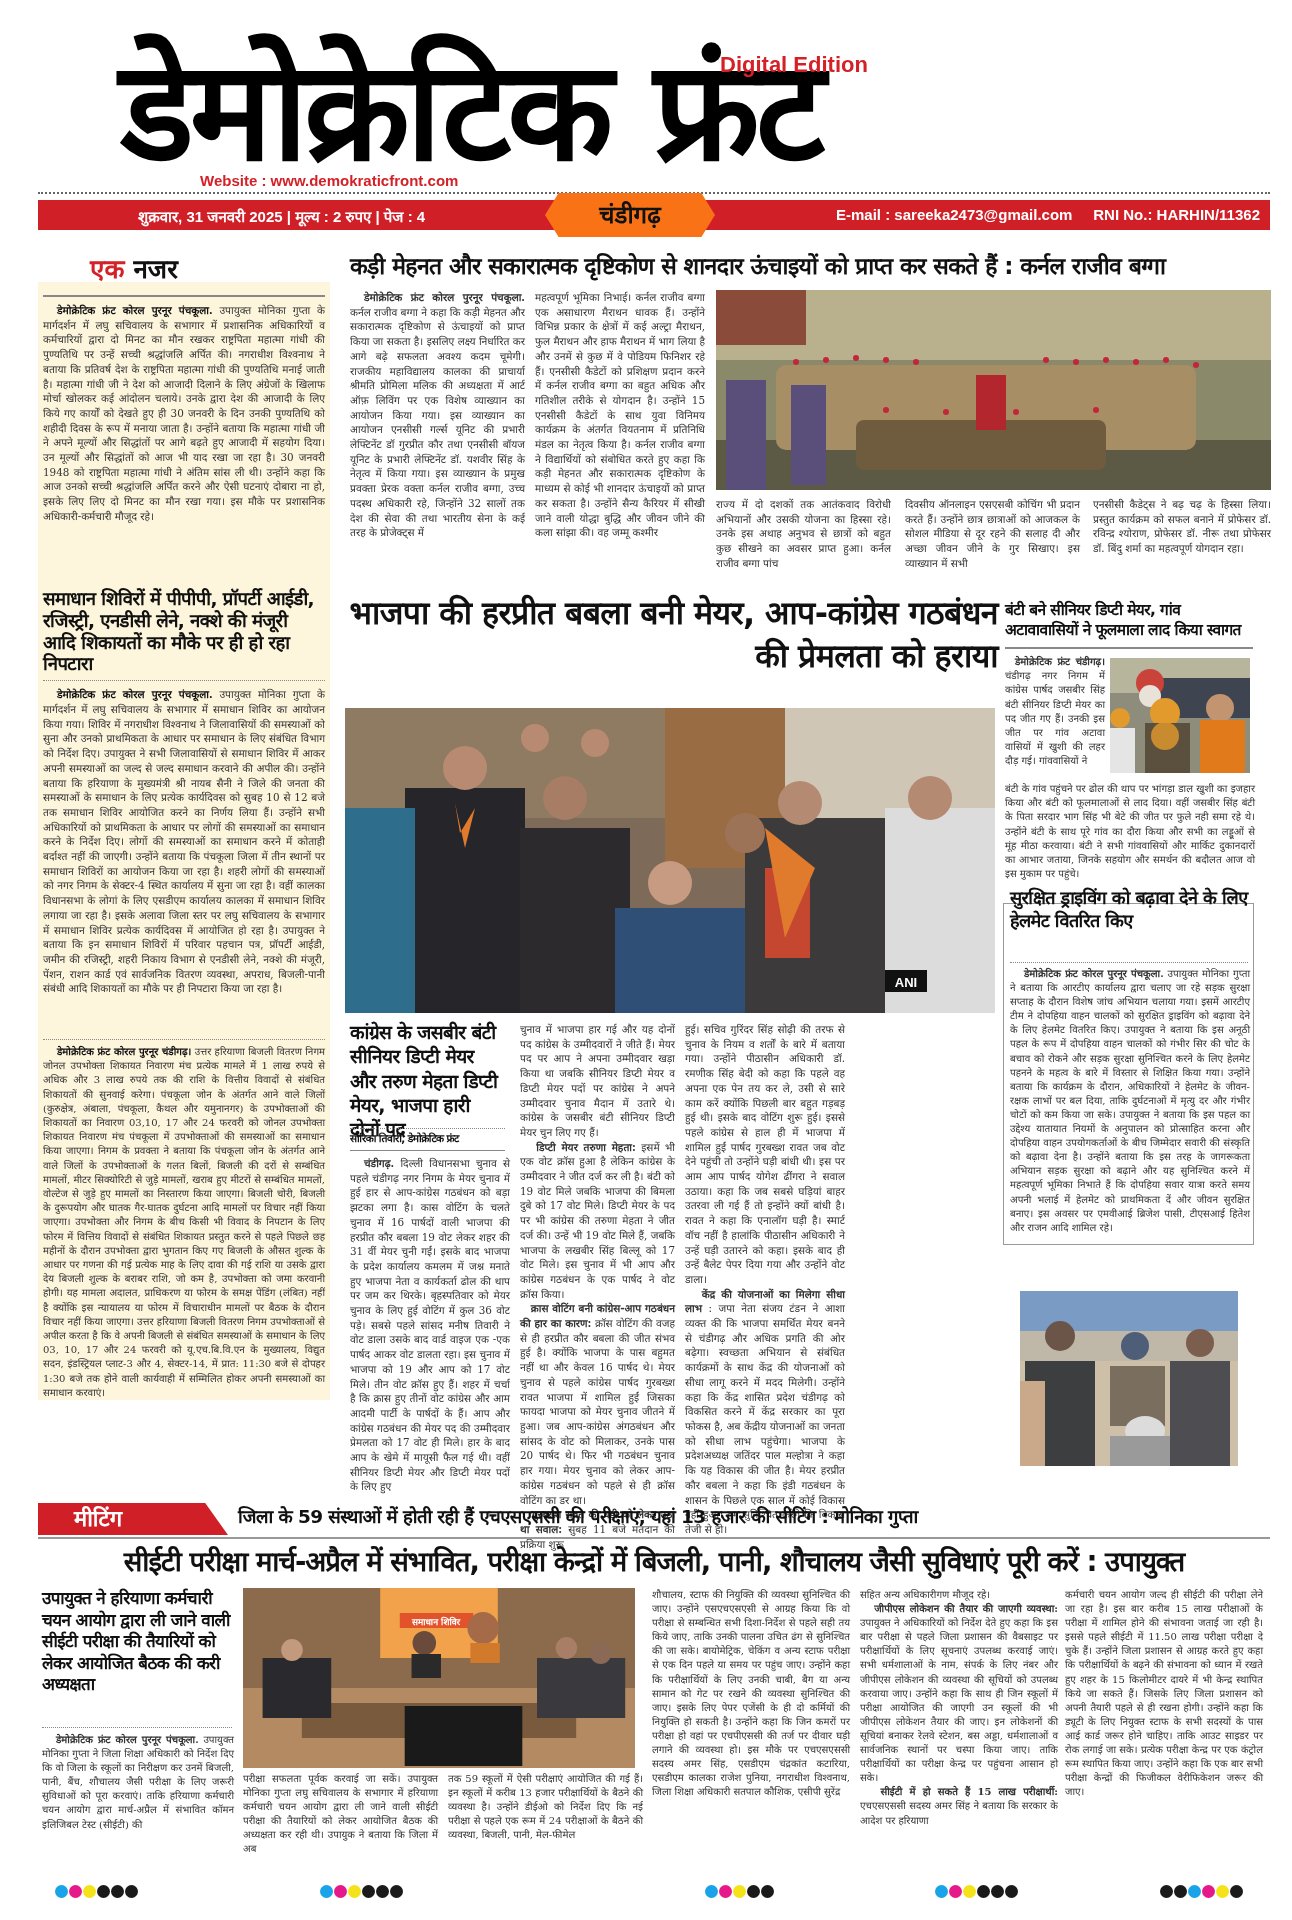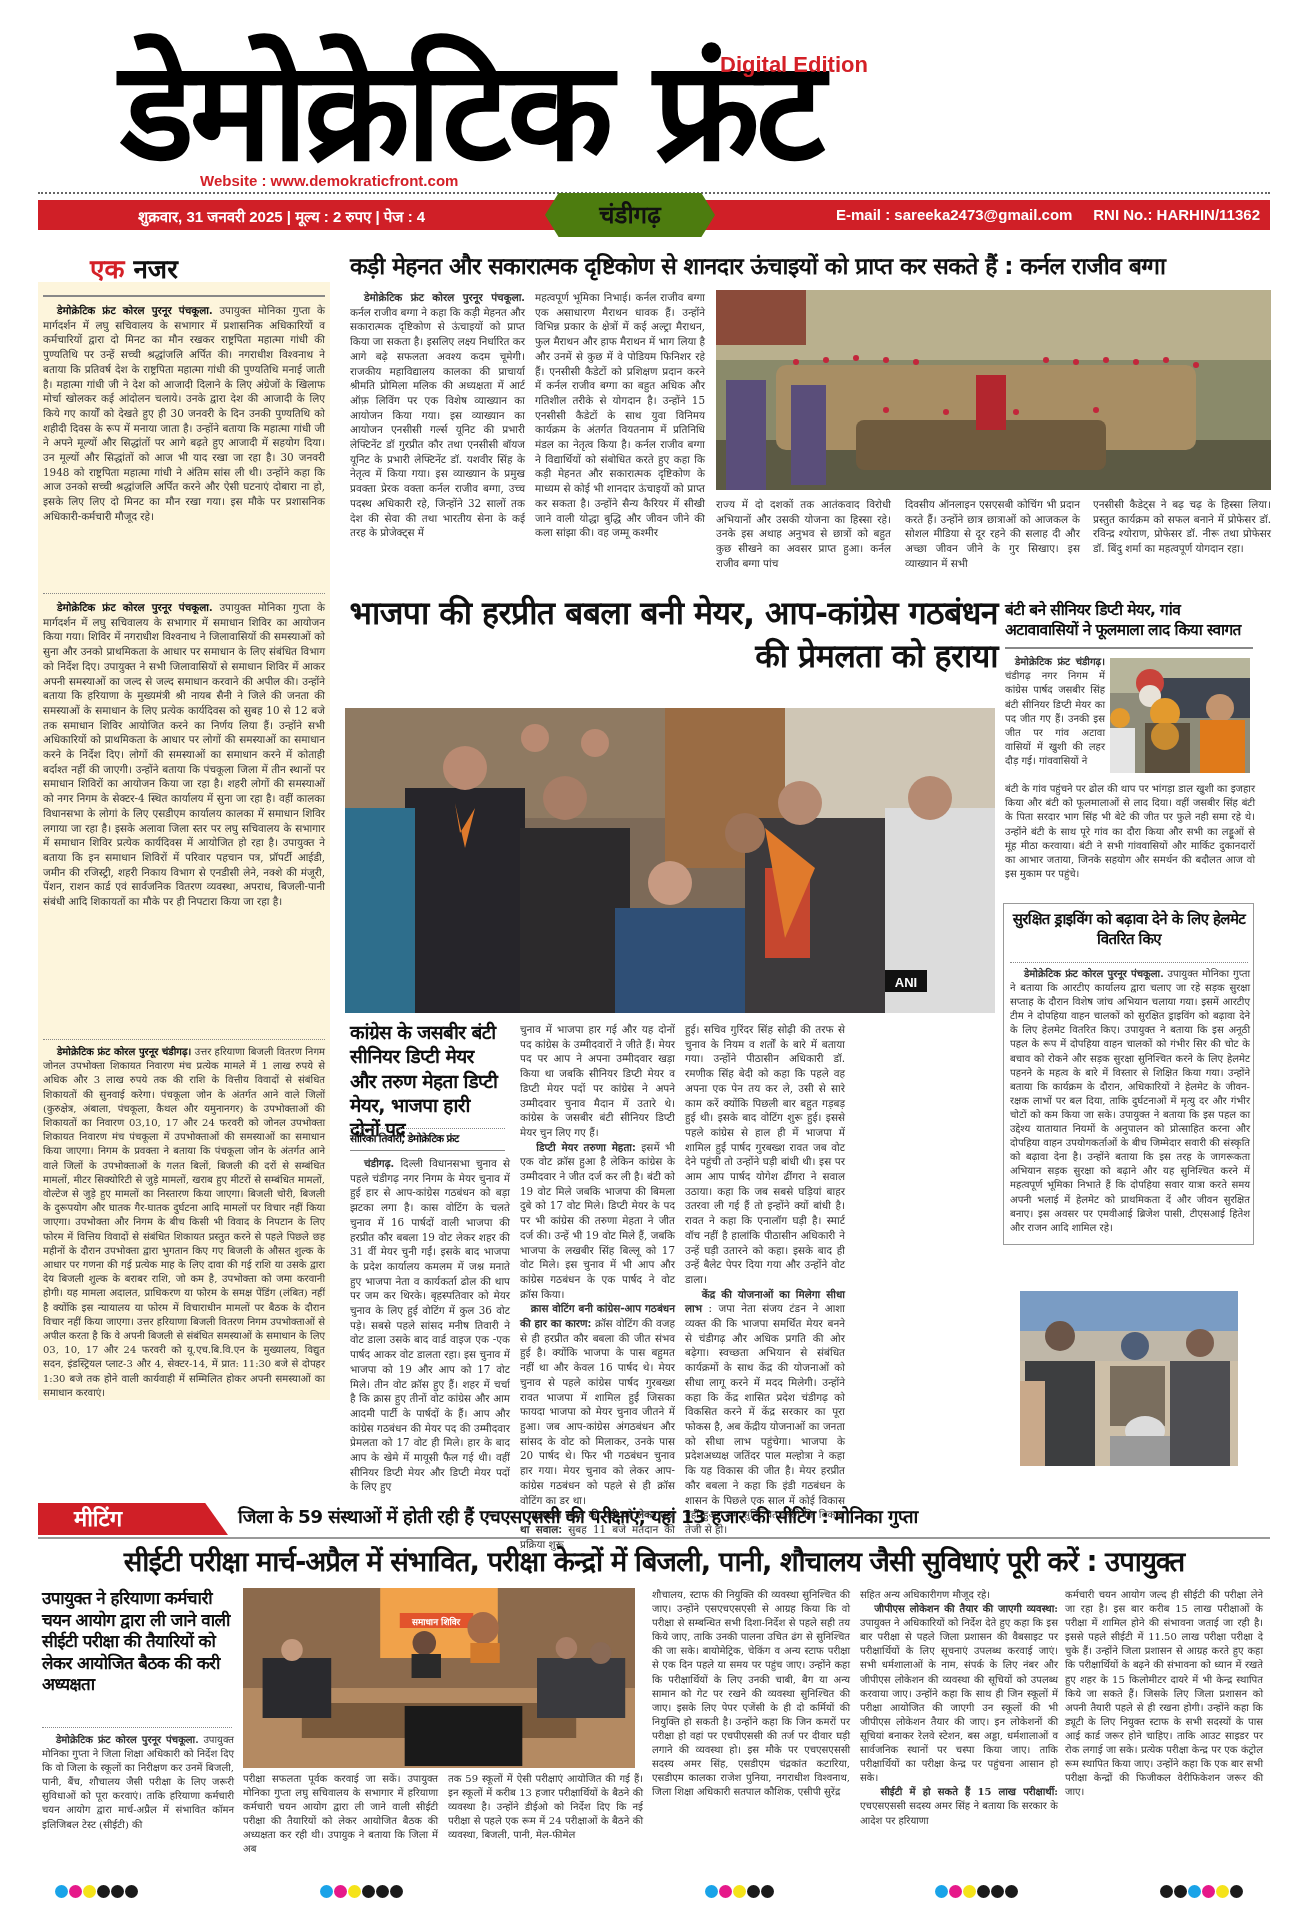--- a/index.html
+++ b/index.html
@@ -6,21 +6,21 @@
   body { width: 1292px; height: 1920px; background: #ffffff; font-family: "DejaVu Serif", serif; color: #222; position: relative; overflow: hidden; }
   .abs { position: absolute; }
   
   .masthead-title { left: 120px; top: 37px; width: 1060px; height: 150px; font-family: "DejaVu Sans", sans-serif; font-weight: bold; font-size: 138px; line-height: 150px; color: #000000; letter-spacing: -4px; white-space: nowrap; }
   .digital-edition { left: 720px; top: 52px; font-family: "Liberation Sans", sans-serif; font-weight: bold; font-size: 22px; color: #d42027; }
   .website { left: 200px; top: 172px; font-family: "Liberation Sans", sans-serif; font-weight: bold; font-size: 15px; color: #d42027; }
   .dotted-rule { left: 38px; top: 192px; width: 1232px; height: 3px; border-top: 2px dotted #666; }
   .redbar { left: 38px; top: 200px; width: 1232px; height: 30px; background: #d01f27; color: #fff; font-family: "Liberation Sans", sans-serif; font-weight: bold; }
   .redbar .dateline { position: absolute; left: 100px; top: 6px; font-size: 15px; }
   .redbar .contact { position: absolute; right: 10px; top: 6px; font-size: 15px; }
-  .city-badge { left: 545px; top: 193px; width: 170px; height: 44px; background: #4d7c0f; clip-path: polygon(8% 0, 92% 0, 100% 50%, 92% 100%, 8% 100%, 0 50%); color: #111; font-family: "DejaVu Sans", sans-serif; font-weight: bold; font-size: 24px; text-align: center; line-height: 44px; }
+  .city-badge { left: 545px; top: 193px; width: 170px; height: 44px; background: #f97316; clip-path: polygon(8% 0, 92% 0, 100% 50%, 92% 100%, 8% 100%, 0 50%); color: #111; font-family: "DejaVu Sans", sans-serif; font-weight: bold; font-size: 24px; text-align: center; line-height: 44px; }
   
   .left-panel { left: 38px; top: 282px; width: 292px; height: 1118px; background: #fdf5dc; }
   .ek-najar { left: 90px; top: 250px; font-family: "DejaVu Sans", sans-serif; font-weight: bold; font-size: 26px; }
   .ek-najar .ek { color: #d42027; }
   .ek-najar .najar { color: #111; }
   .najar-rule { left: 38px; top: 287px; width: 245px; height: 4px; background: #666; }
   .najar-rule-blue { left: 146px; top: 287px; width: 137px; height: 4px; background: #2d8fd6; }
   .hl { font-family: "DejaVu Sans", sans-serif; font-weight: bold; color: #111; line-height: 1.18; letter-spacing: -0.6px; }
   .body-text { font-size: 10.4px; line-height: 14.7px; color: #333; text-align: justify; }
   .body-text b { color: #111; }
@@ -58,20 +58,21 @@
 <div class="abs najar-rule"></div>
 <div class="abs najar-rule-blue"></div>
 <div class="abs left-panel"></div>
 
 <div class="abs" style="left:43px; top:290px; width:282px;">
   <div class="sep-solid" style="margin:5px 0 6px;"></div>
   <div class="body-text" style="text-indent:14px;"><b>डेमोक्रेटिक फ्रंट कोरल पुरनूर पंचकूला.</b> <span>उपायुक्त मोनिका गुप्ता के मार्गदर्शन में लघु सचिवालय के सभागार में प्रशासनिक अधिकारियों व कर्मचारियों द्वारा दो मिनट का मौन रखकर राष्ट्रपिता महात्मा गांधी की पुण्यतिथि पर उन्हें सच्ची श्रद्धांजलि अर्पित की। नगराधीश विश्वनाथ ने बताया कि प्रतिवर्ष देश के राष्ट्रपिता महात्मा गांधी की पुण्यतिथि मनाई जाती है। महात्मा गांधी जी ने देश को आजादी दिलाने के लिए अंग्रेजों के खिलाफ मोर्चा खोलकर कई आंदोलन चलाये। उनके द्वारा देश की आजादी के लिए किये गए कार्यों को देखते हुए ही 30 जनवरी के दिन उनकी पुण्यतिथि को शहीदी दिवस के रूप में मनाया जाता है। उन्होंने बताया कि महात्मा गांधी जी ने अपने मूल्यों और सिद्धांतों पर आगे बढ़ते हुए आजादी में सहयोग दिया। उन मूल्यों और सिद्धांतों को आज भी याद रखा जा रहा है। 30 जनवरी 1948 को राष्ट्रपिता महात्मा गांधी ने अंतिम सांस ली थी। उन्होंने कहा कि आज उनको सच्ची श्रद्धांजलि अर्पित करने और ऐसी घटनाएं दोबारा ना हो, इसके लिए लिए दो मिनट का मौन रखा गया। इस मौके पर प्रशासनिक अधिकारी-कर्मचारी मौजूद रहे।</span></div>
 </div>
 
 <div class="abs" style="left:43px; top:588px; width:282px;">
+  <div class="hl" style="font-size:18.5px;">समाधान शिविरों में पीपीपी, प्रॉपर्टी आईडी, रजिस्ट्री, एनडीसी लेने, नक्शे की मंजूरी आदि शिकायतों का मौके पर ही हो रहा निपटारा</div>
   <div class="sep" style="margin:5px 0 6px;"></div>
   <div class="body-text" style="text-indent:14px;"><b>डेमोक्रेटिक फ्रंट कोरल पुरनूर पंचकूला.</b> <span>उपायुक्त मोनिका गुप्ता के मार्गदर्शन में लघु सचिवालय के सभागार में समाधान शिविर का आयोजन किया गया। शिविर में नगराधीश विश्वनाथ ने जिलावासियों की समस्याओं को सुना और उनको प्राथमिकता के आधार पर समाधान के लिए संबंधित विभाग को निर्देश दिए। उपायुक्त ने सभी जिलावासियों से समाधान शिविर में आकर अपनी समस्याओं का जल्द से जल्द समाधान करवाने की अपील की। उन्होंने बताया कि हरियाणा के मुख्यमंत्री श्री नायब सैनी ने जिले की जनता की समस्याओं के समाधान के लिए प्रत्येक कार्यदिवस को सुबह 10 से 12 बजे तक समाधान शिविर आयोजित करने का निर्णय लिया हैं। उन्होंने सभी अधिकारियों को प्राथमिकता के आधार पर लोगों की समस्याओं का समाधान करने के निर्देश दिए। लोगों की समस्याओं का समाधान करने में कोताही बर्दाश्त नहीं की जाएगी। उन्होंने बताया कि पंचकूला जिला में तीन स्थानों पर समाधान शिविरों का आयोजन किया जा रहा है। शहरी लोगों की समस्याओं को नगर निगम के सेक्टर-4 स्थित कार्यालय में सुना जा रहा है। वहीं कालका विधानसभा के लोगां के लिए एसडीएम कार्यालय कालका में समाधान शिविर लगाया जा रहा है। इसके अलावा जिला स्तर पर लघु सचिवालय के सभागार में समाधान शिविर प्रत्येक कार्यदिवस में आयोजित हो रहा है। उपायुक्त ने बताया कि इन समाधान शिविरों में परिवार पहचान पत्र, प्रॉपर्टी आईडी, जमीन की रजिस्ट्री, शहरी निकाय विभाग से एनडीसी लेने, नक्शे की मंजूरी, पेंशन, राशन कार्ड एवं सार्वजनिक वितरण व्यवस्था, अपराध, बिजली-पानी संबंधी आदि शिकायतों का मौके पर ही निपटारा किया जा रहा है।</span></div>
 </div>
 
 <div class="abs" style="left:43px; top:1035px; width:282px;">
   <div class="sep" style="margin:4px 0 5px;"></div>
   <div class="body-text" style="text-indent:14px; font-size:10px; line-height:14.2px;"><b>डेमोक्रेटिक फ्रंट कोरल पुरनूर चंडीगढ़।</b> <span>उत्तर हरियाणा बिजली वितरण निगम जोनल उपभोक्ता शिकायत निवारण मंच प्रत्येक मामले में 1 लाख रुपये से अधिक और 3 लाख रुपये तक की राशि के वित्तीय विवादों से संबंधित शिकायतों की सुनवाई करेगा। पंचकूला जोन के अंतर्गत आने वाले जिलों (कुरुक्षेत्र, अंबाला, पंचकूला, कैथल और यमुनानगर) के उपभोक्ताओं की शिकायतों का निवारण 03,10, 17 और 24 फरवरी को जोनल उपभोक्ता शिकायत निवारण मंच पंचकूला में उपभोक्ताओं की समस्याओं का समाधान किया जाएगा। निगम के प्रवक्ता ने बताया कि पंचकूला जोन के अंतर्गत आने वाले जिलों के उपभोक्ताओं के गलत बिलों, बिजली की दरों से सम्बंधित मामलों, मीटर सिक्योरिटी से जुड़े मामलों, खराब हुए मीटरों से सम्बंधित मामलों, वोल्टेज से जुड़े हुए मामलों का निस्तारण किया जाएगा। बिजली चोरी, बिजली के दुरूपयोग और घातक गैर-घातक दुर्घटना आदि मामलों पर विचार नहीं किया जाएगा। उपभोक्ता और निगम के बीच किसी भी विवाद के निपटान के लिए फोरम में वित्तिय विवादों से संबंधित शिकायत प्रस्तुत करने से पहले पिछले छह महीनों के दौरान उपभोक्ता द्वारा भुगतान किए गए बिजली के औसत शुल्क के आधार पर गणना की गई प्रत्येक माह के लिए दावा की गई राशि या उसके द्वारा देय बिजली शुल्क के बराबर राशि, जो कम है, उपभोक्ता को जमा करवानी होगी। यह मामला अदालत, प्राधिकरण या फोरम के समक्ष पेंडिंग (लंबित) नहीं है क्योंकि इस न्यायालय या फोरम में विचाराधीन मामलों पर बैठक के दौरान विचार नहीं किया जाएगा। उत्तर हरियाणा बिजली वितरण निगम उपभोक्ताओं से अपील करता है कि वे अपनी बिजली से संबंधित समस्याओं के समाधान के लिए 03, 10, 17 और 24 फरवरी को यू.एच.बि.वि.एन के मुख्यालय, विद्युत सदन, इंडस्ट्रियल प्लाट-3 और 4, सेक्टर-14, में प्रात: 11:30 बजे से दोपहर 1:30 बजे तक होने वाली कार्यवाही में सम्मिलित होकर अपनी समस्याओं का समाधान करवाएं।</span></div>
 </div>
 
 <div class="abs hl" style="left:350px; top:253px; width:930px; font-size:23px; white-space:nowrap;">कड़ी मेहनत और सकारात्मक दृष्टिकोण से शानदार ऊंचाइयों को प्राप्त कर सकते हैं : कर्नल राजीव बग्गा</div>
@@ -174,21 +175,21 @@
     <circle cx="55" cy="78" r="14" fill="#e39a2d" opacity="0.8"></circle>
     <circle cx="110" cy="50" r="14" fill="#c2946f"></circle>
     <rect x="90" y="62" width="45" height="53" fill="#e07a1a"></rect>
     <circle cx="10" cy="60" r="10" fill="#e39a2d"></circle>
     <rect x="0" y="70" width="25" height="45" fill="#e5e5e5"></rect>
   </svg>
 </div>
 <div class="abs col-text" style="left:1005px; top:782px; width:250px; font-size:10px; line-height:14.2px;">बंटी के गांव पहुंचने पर ढोल की थाप पर भांगड़ा डाल खुशी का इजहार किया और बंटी को फूलमालाओं से लाद दिया। वहीं जसबीर सिंह बंटी के पिता सरदार भाग सिंह भी बेटे की जीत पर फुले नही समा रहे थे। उन्होंने बंटी के साथ पूरे गांव का दौरा किया और सभी का लड्डूओं से मूंह मीठा करवाया। बंटी ने सभी गांववासियों और मार्किट दुकानदारों का आभार जताया, जिनके सहयोग और समर्थन की बदौलत आज वो इस मुकाम पर पहुंचे।</div>
 
 <div class="abs helmet-box"></div>
-<div class="abs hl" style="left:1010px; top:910px; width:238px; font-size:15px; text-align:center; line-height:1.3;">सुरक्षित ड्राइविंग को बढ़ावा देने के लिए हेलमेट वितरित किए</div>
+<div class="abs hl" style="left:1010px; top:886px; width:238px; font-size:18px; line-height:1.3;">सुरक्षित ड्राइविंग को बढ़ावा देने के लिए हेलमेट वितरित किए</div>
 <div class="abs sep" style="left:1010px; top:962px; width:238px;"></div>
 <div class="abs col-text" style="left:1010px; top:967px; width:240px; text-indent:14px; font-size:10px; line-height:14.1px;"><b>डेमोक्रेटिक फ्रंट कोरल पुरनूर पंचकूला.</b> <span>उपायुक्त मोनिका गुप्ता ने बताया कि आरटीए कार्यालय द्वारा चलाए जा रहे सड़क सुरक्षा सप्ताह के दौरान विशेष जांच अभियान चलाया गया। इसमें आरटीए टीम ने दोपहिया वाहन चालकों को सुरक्षित ड्राइविंग को बढ़ावा देने के लिए हेलमेट वितरित किए। उपायुक्त ने बताया कि इस अनूठी पहल के रूप में दोपहिया वाहन चालकों को गंभीर सिर की चोट के बचाव को रोकने और सड़क सुरक्षा सुनिश्चित करने के लिए हेलमेट पहनने के महत्व के बारे में विस्तार से शिक्षित किया गया। उन्होंने बताया कि कार्यक्रम के दौरान, अधिकारियों ने हेलमेट के जीवन-रक्षक लाभों पर बल दिया, ताकि दुर्घटनाओं में मृत्यु दर और गंभीर चोटों को कम किया जा सके। उपायुक्त ने बताया कि इस पहल का उद्देश्य यातायात नियमों के अनुपालन को प्रोत्साहित करना और दोपहिया वाहन उपयोगकर्ताओं के बीच जिम्मेदार सवारी की संस्कृति को बढ़ावा देना है। उन्होंने बताया कि इस तरह के जागरूकता अभियान सड़क सुरक्षा को बढ़ाने और यह सुनिश्चित करने में महत्वपूर्ण भूमिका निभाते हैं कि दोपहिया सवार यात्रा करते समय अपनी भलाई में हेलमेट को प्राथमिकता दें और जीवन सुरक्षित बनाए। इस अवसर पर एमवीआई ब्रिजेश पासी, टीएसआई हितेश और राजन आदि शामिल रहे।</span></div>
 <div class="abs photo" style="left:1020px; top:1291px; width:218px; height:175px;">
   <svg viewBox="0 0 218 175" preserveAspectRatio="none">
     <rect width="218" height="175" fill="#cdbfa8"></rect>
     <rect width="218" height="40" fill="#7a9cc4"></rect>
     <rect y="40" width="218" height="30" fill="#bfb7a8"></rect>
     <rect x="5" y="70" width="70" height="105" fill="#3d3e40"></rect>
     <rect x="0" y="90" width="25" height="85" fill="#c9a98a"></rect>
     <circle cx="40" cy="45" r="15" fill="#6b5548"></circle>

